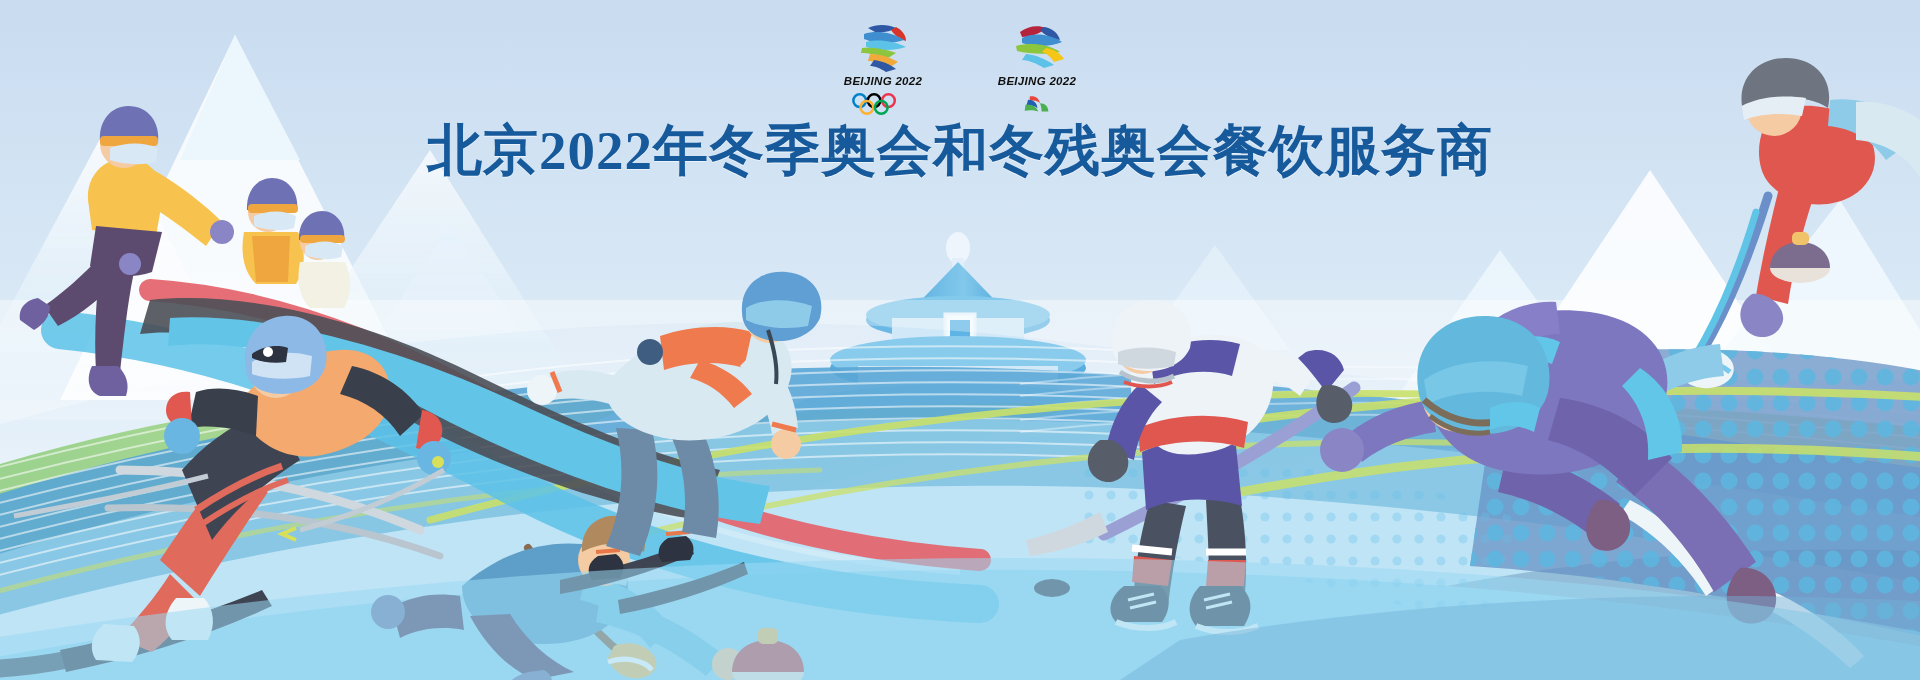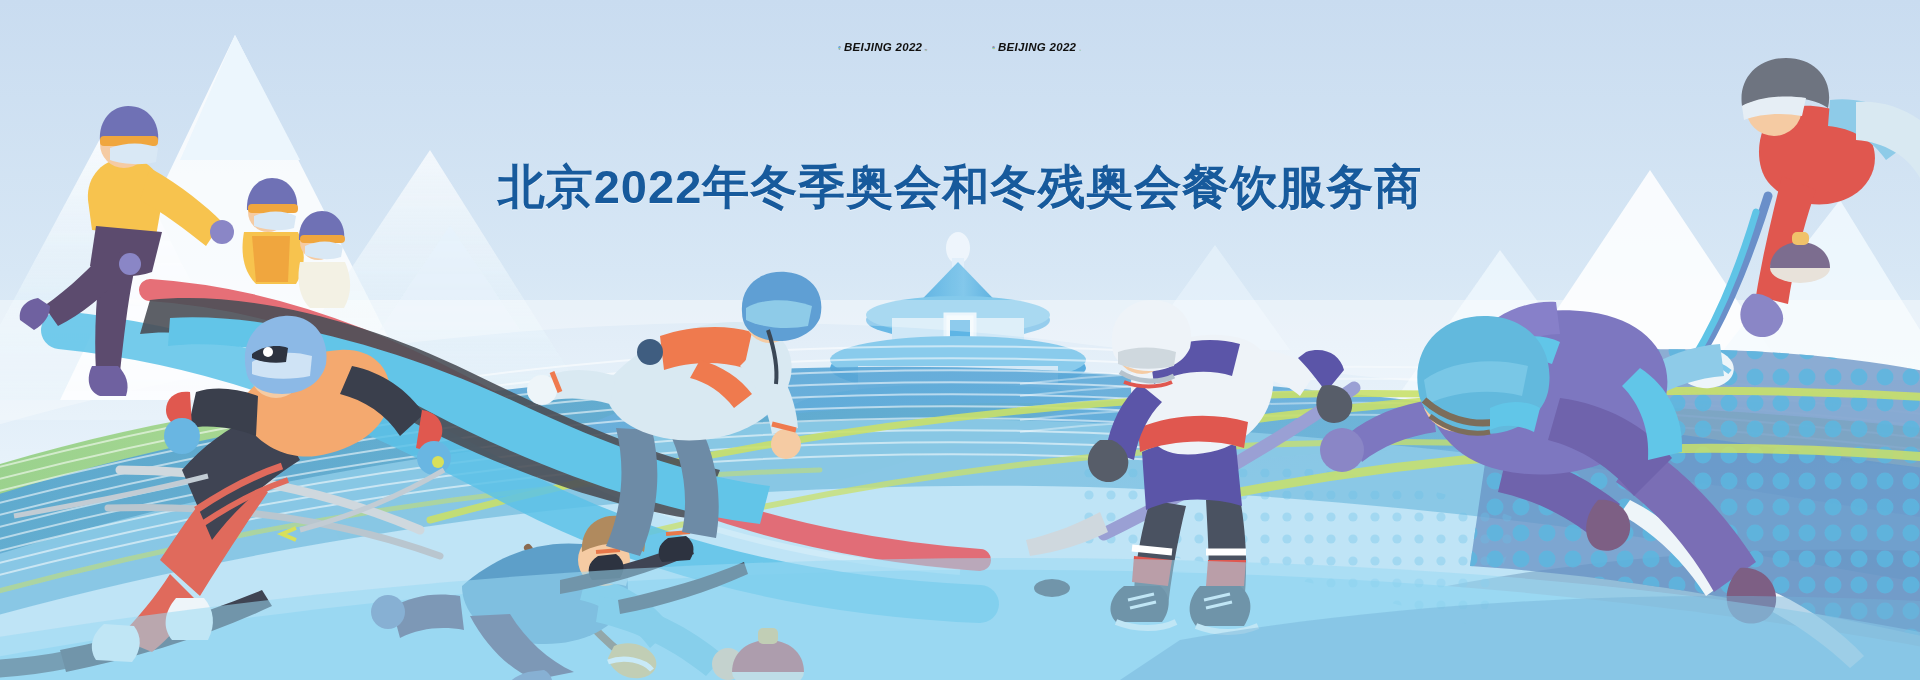--- a/index.html
+++ b/index.html
@@ -15,40 +15,39 @@
   #banner *{box-sizing:border-box;}
   .layer{position:absolute;inset:0;}
   svg.layer{width:1920px;height:680px;display:block;}
 
   
   #logos{
     position:absolute;left:0;right:0;top:22px;
     display:flex;justify-content:center;align-items:flex-start;
     gap:62px;z-index:40;
   }
-  .logo{width:92px;display:flex;flex-direction:row;align-items:center;gap:2px;}
+  .logo{width:92px;display:flex;flex-direction:column;align-items:center;gap:2px;}
   .logo .mark{width:74px;height:52px;}
   .logo .wordmark{
     font-family:"Liberation Sans","DejaVu Sans",sans-serif;
     font-weight:700;font-style:italic;font-size:11.5px;letter-spacing:.3px;
     color:#11100f;white-space:nowrap;line-height:1;
   }
   .logo .sub{height:22px;margin-top:3px;}
 
   
   #title{
     position:absolute;left:0;right:0;top:120px;
     text-align:center;z-index:45;
-    font-family:Liberation Sans, sans-serif;
+    font-family:Liberation Serif, serif;
     font-weight:700;
-    font-size:47px;line-height:62px;letter-spacing:1px;
+    font-size:55px;line-height:62px;letter-spacing:1px;
     color:#175a9c;
     text-shadow:0 1px 0 rgba(255,255,255,.55);
     white-space:nowrap;
-    margin-top:36px;
   }
 </style>
 </head>
 <body>
 
 <div id="banner">
 
   <svg class="layer" viewBox="0 0 1920 680" preserveAspectRatio="none" aria-hidden="true">
     <defs>
       <linearGradient id="gSky" x1="0" y1="0" x2="0" y2="1">

